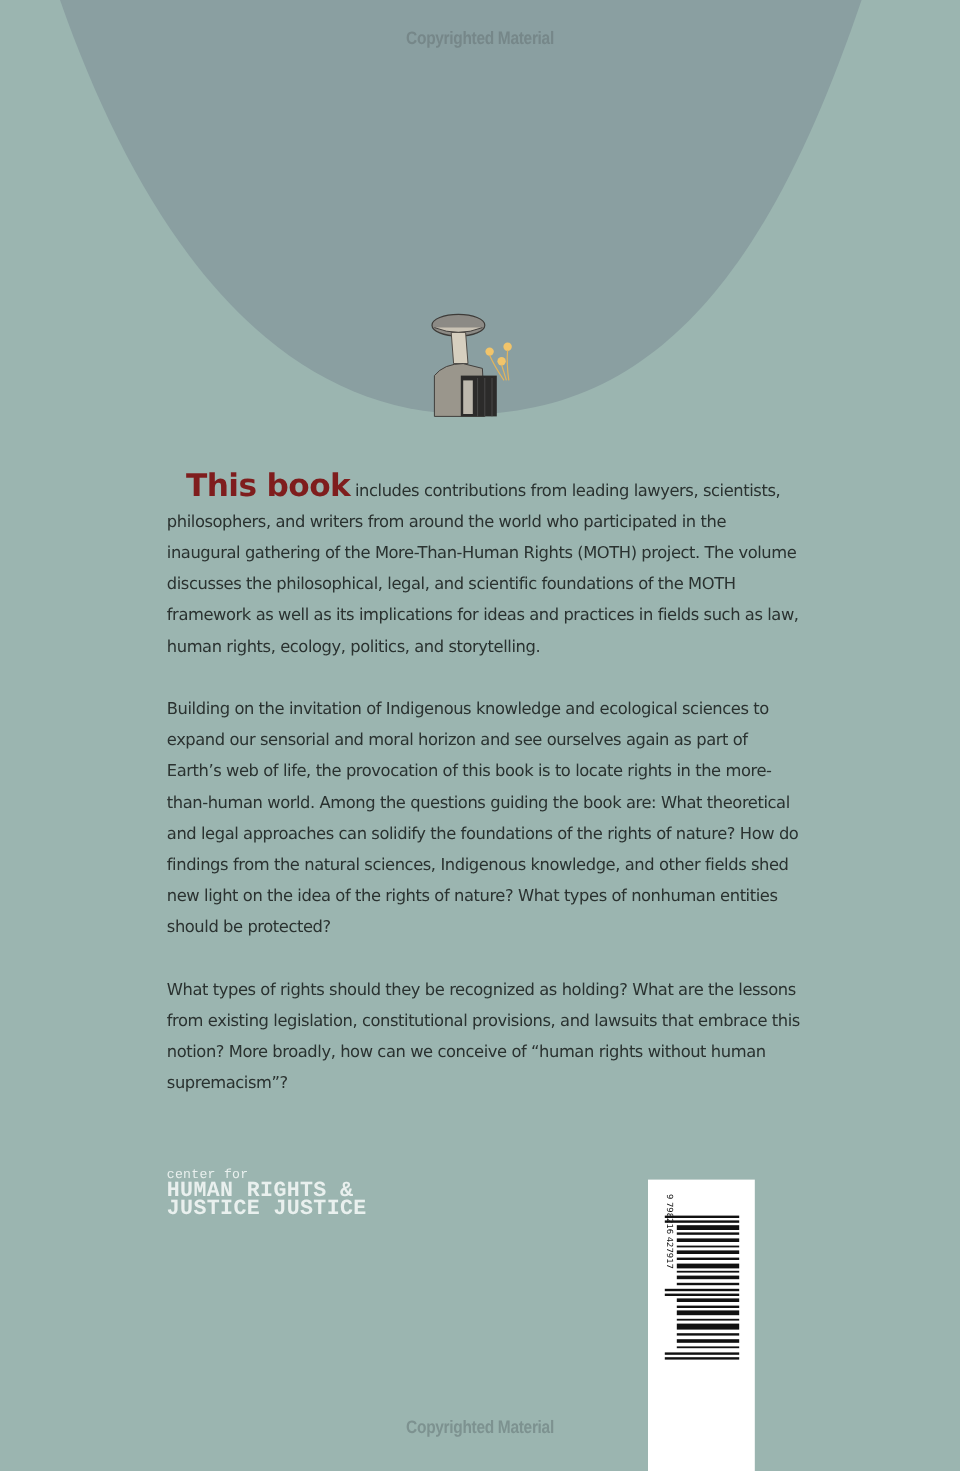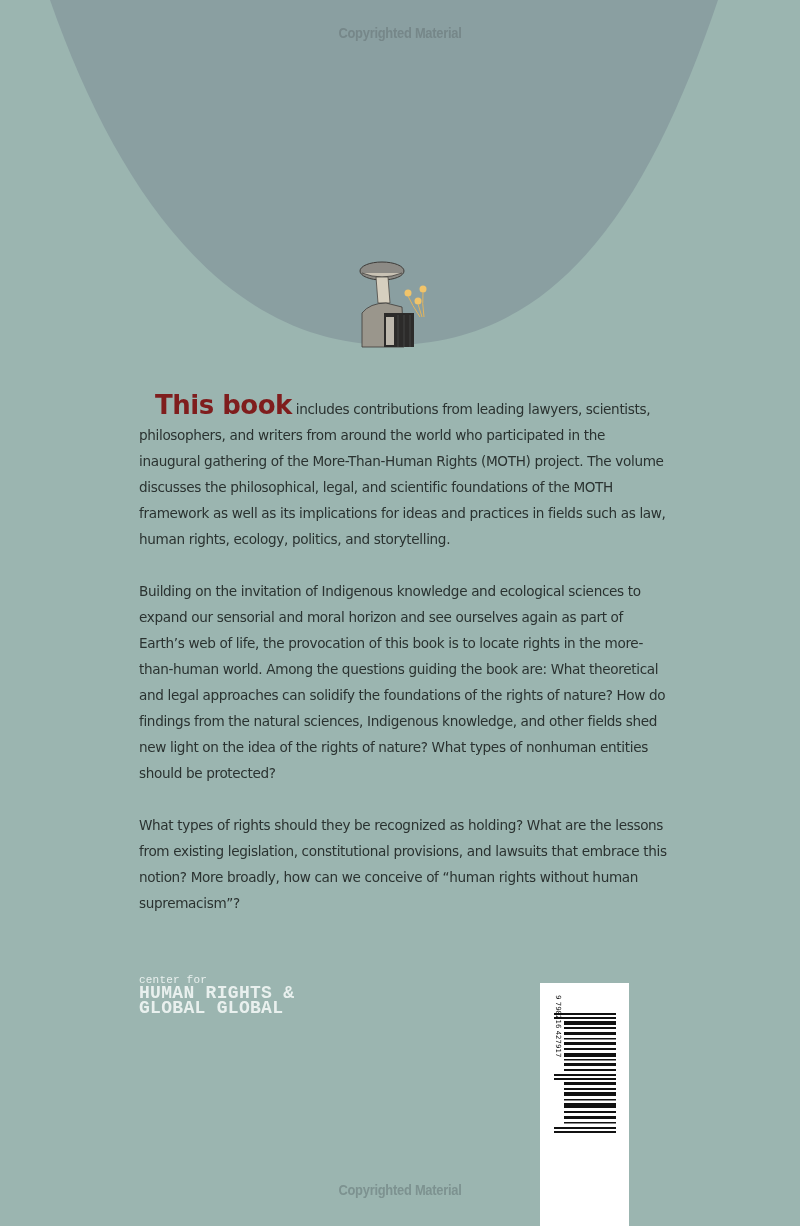--- a/index.html
+++ b/index.html
@@ -77,21 +77,21 @@
 
   <div class="blurb">
     <p><span class="lead">This book</span><span> includes contributions from leading lawyers, scientists, philosophers, and writers from around the world who participated in the inaugural gathering of the More-Than-Human Rights (MOTH) project. The volume discusses the philosophical, legal, and scientific foundations of the MOTH framework as well as its implications for ideas and practices in fields such as law, human rights, ecology, politics, and storytelling.</span></p>
     <p>Building on the invitation of Indigenous knowledge and ecological sciences to expand our sensorial and moral horizon and see ourselves again as part of Earth’s web of life, the provocation of this book is to locate rights in the more-than-human world. Among the questions guiding the book are: What theoretical and legal approaches can solidify the foundations of the rights of nature? How do findings from the natural sciences, Indigenous knowledge, and other fields shed new light on the idea of the rights of nature? What types of nonhuman entities should be protected?</p>
     <p>What types of rights should they be recognized as holding? What are the lessons from existing legislation, constitutional provisions, and lawsuits that embrace this notion? More broadly, how can we conceive of “human rights without human supremacism”?</p>
   </div>
 
   <div class="logo">
     <div class="small">center for</div>
     <div class="big">HUMAN RIGHTS &amp;</div>
-    <div class="big">GLOBAL GLOBAL</div>
+    <div class="big">JUSTICE JUSTICE</div>
   </div>
 
   <div class="barcode-panel">
     <svg class="barcode-svg" width="66" height="160" viewBox="0 0 66 160">
       <g fill="#111">
         <rect x="2" y="22" width="62" height="2"></rect>
         <rect x="2" y="26" width="62" height="2"></rect>
         <rect x="12" y="30" width="52" height="4"></rect>
         <rect x="12" y="36" width="52" height="2"></rect>
         <rect x="12" y="41" width="52" height="3"></rect>

